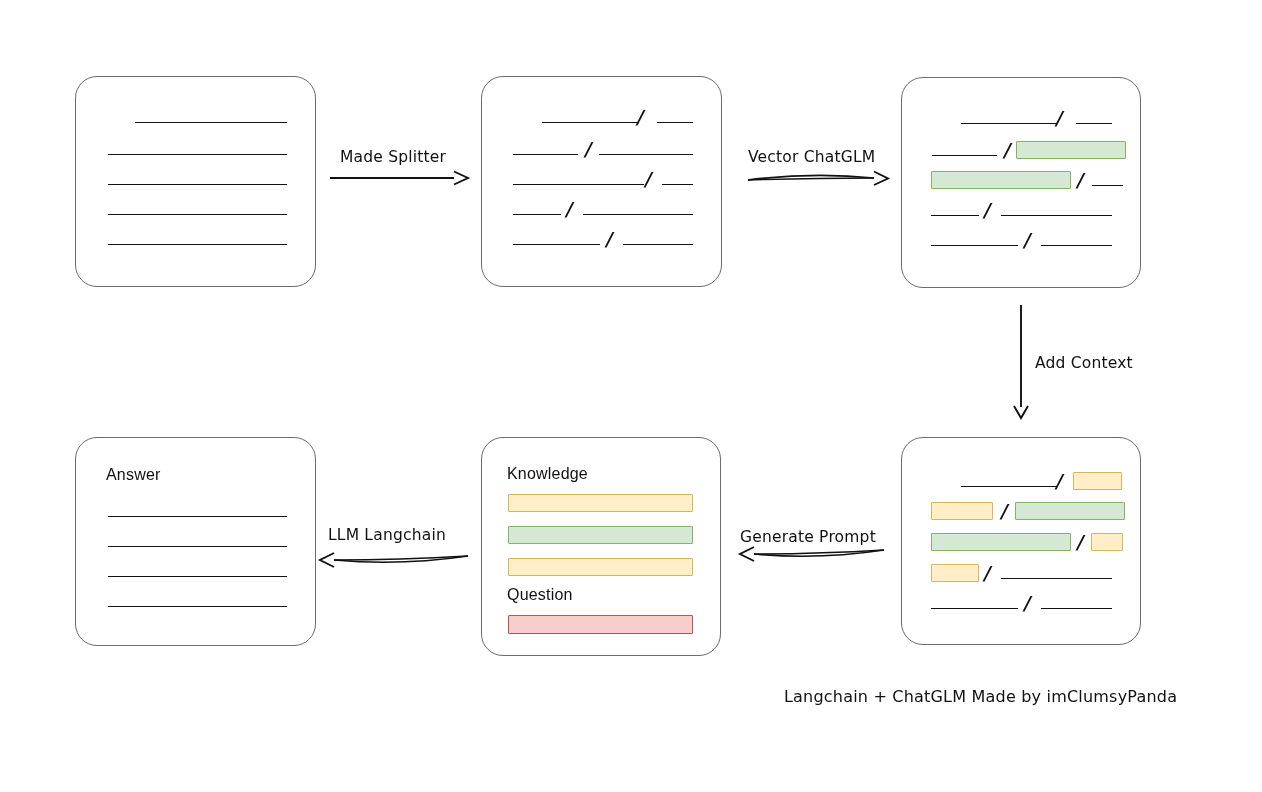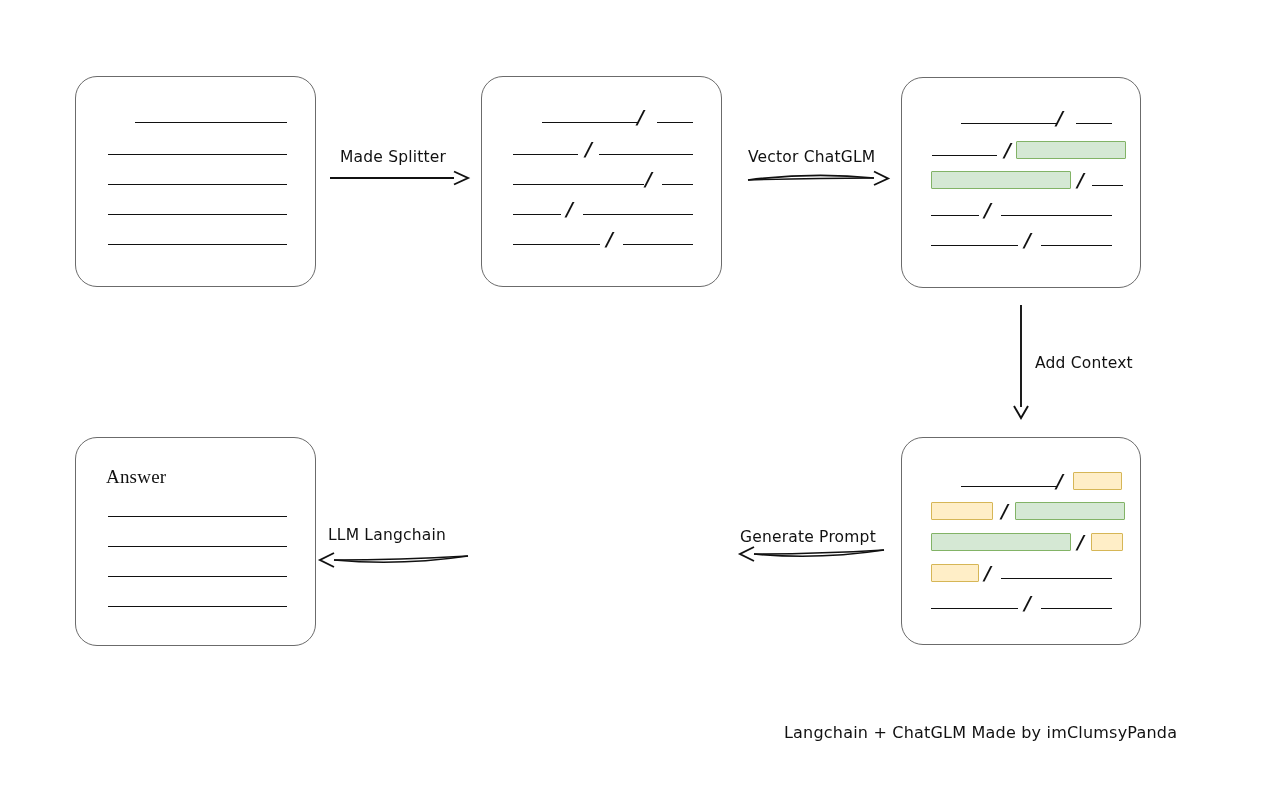--- a/index.html
+++ b/index.html
@@ -23,22 +23,22 @@
   }
   .doc-box {
     position: absolute;
     box-sizing: border-box;
     border: 1.4px solid #6b6b6b;
     border-radius: 22px;
     background: #ffffff;
   }
   .box-label {
     position: absolute;
-    font-family: Liberation Serif, serif;
-    font-size: 19px;
+    font-family: Liberation Sans, sans-serif;
+    font-size: 16px;
     color: #111111;
     letter-spacing: 0.2px;
     white-space: nowrap;
   }
   .txt-line {
     position: absolute;
     height: 0;
     border-top: 1.9px solid #111111;
   }
   .slash {
@@ -69,21 +69,20 @@
     white-space: nowrap;
     letter-spacing: 0.2px;
   }
   .footer-label {
     position: absolute;
     font-family: "DejaVu Sans", sans-serif;
     font-size: 16px;
     color: #111111;
     white-space: nowrap;
     letter-spacing: 0.2px;
-    margin-top: 36px;
   }
   .arrow-svg {
     position: absolute;
     overflow: visible;
   }
 </style>
 </head>
 <body>
 
 <div id="canvas">
@@ -184,20 +183,28 @@
     <div class="txt-line" style="left:139px; top:170px; width:71px;"></div>
   </div>
 
   <div class="edge-label" style="left:740px; top:528px;">Generate Prompt</div>
   <svg class="arrow-svg" style="left:738px; top:542px;" width="148" height="22" viewBox="0 0 148 22">
     <path d="M146,8 Q80,18 16,12" stroke="#111111" stroke-width="1.7" fill="none"></path>
     <path d="M146,8 Q80,12 16,12" stroke="#111111" stroke-width="1.4" fill="none"></path>
     <path d="M16,5 L2,12 L16,19" stroke="#111111" stroke-width="1.9" fill="none" stroke-linejoin="miter"></path>
   </svg>
 
+  <div class="doc-box" style="left:481px; top:437px; width:240px; height:219px;">
+    <div class="box-label" style="left:25px; top:27px;">Knowledge</div>
+    <div class="hl hl-yellow" style="left:26px; top:56px; width:185px; height:18px;"></div>
+    <div class="hl hl-green" style="left:26px; top:88px; width:185px; height:18px;"></div>
+    <div class="hl hl-yellow" style="left:26px; top:120px; width:185px; height:18px;"></div>
+    <div class="box-label" style="left:25px; top:148px;">Question</div>
+    <div class="hl hl-red" style="left:26px; top:177px; width:185px; height:19px;"></div>
+  </div>
 
   <div class="edge-label" style="left:328px; top:526px;">LLM Langchain</div>
   <svg class="arrow-svg" style="left:318px; top:548px;" width="152" height="22" viewBox="0 0 152 22">
     <path d="M150,8 Q82,18 16,12" stroke="#111111" stroke-width="1.7" fill="none"></path>
     <path d="M150,8 Q82,12 16,12" stroke="#111111" stroke-width="1.4" fill="none"></path>
     <path d="M16,5 L2,12 L16,19" stroke="#111111" stroke-width="1.9" fill="none" stroke-linejoin="miter"></path>
   </svg>
 
   <div class="doc-box" style="left:75px; top:437px; width:241px; height:209px;">
     <div class="box-label" style="left:30px; top:28px;">Answer</div>

